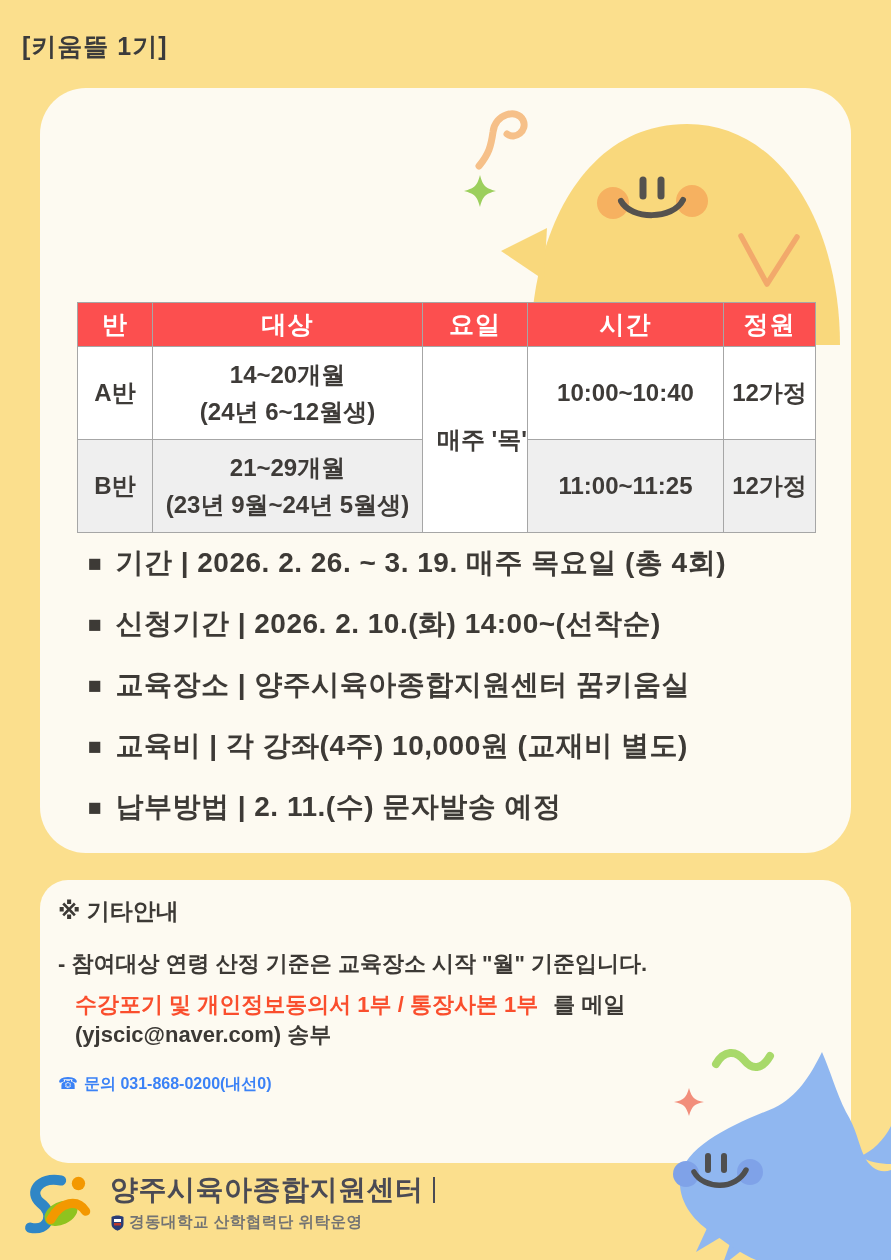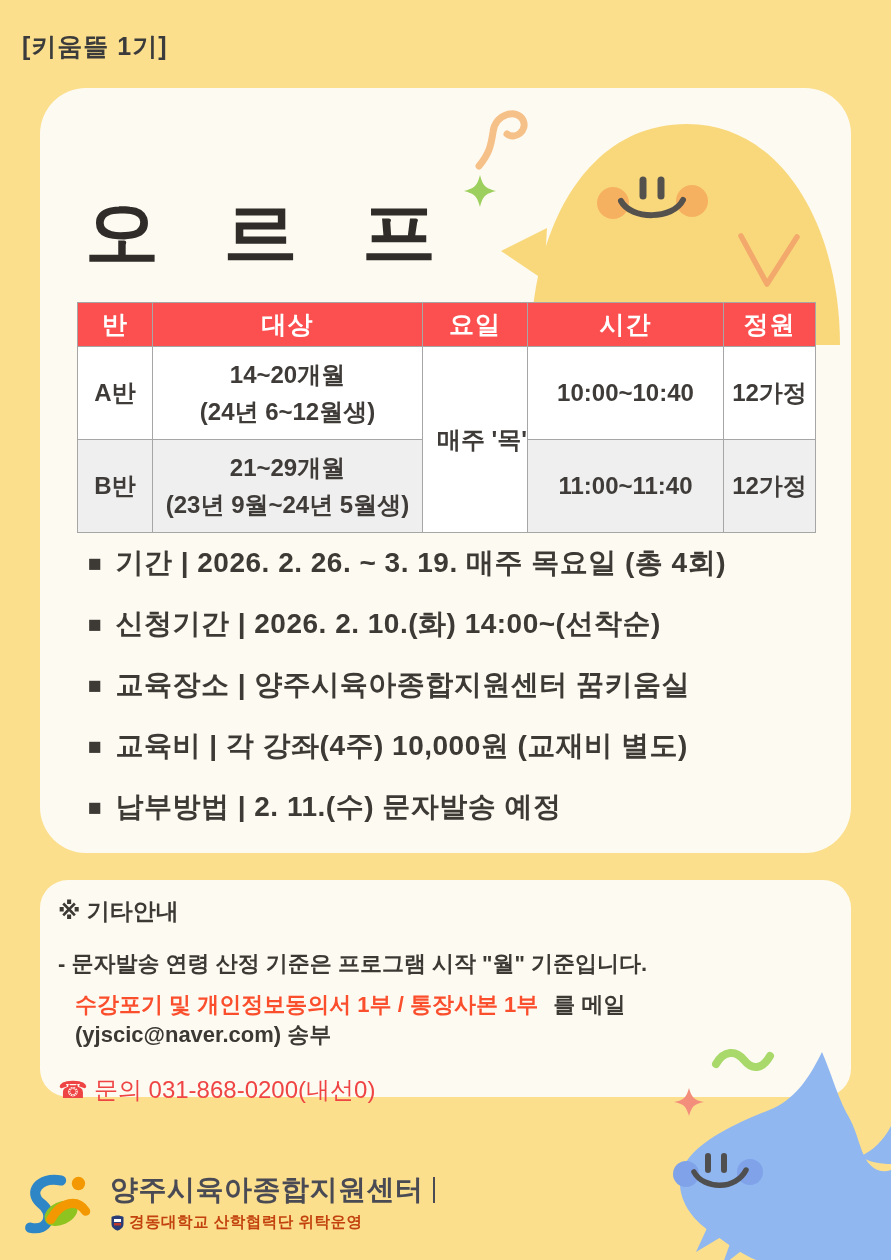--- a/index.html
+++ b/index.html
@@ -10,21 +10,21 @@
     color:#3c3935;
   }
   .badge{
     position:absolute;left:22px;top:30px;
     font-size:25px;font-weight:800;color:#3b3b3b;letter-spacing:1px;
   }
   .card{
     position:absolute;left:40px;width:811px;background:#fdfaf1;
   }
   .card1{top:88px;height:765px;border-radius:46px;overflow:hidden;}
-  .card2{top:880px;height:217px;border-radius:28px;}
+  .card2{top:880px;height:283px;border-radius:28px;}
   .decor-top{position:absolute;top:0;right:0;width:420px;height:257px;z-index:1;}
   .title{
     position:absolute;left:45px;top:96px;margin:0;z-index:2;
     font-size:74px;font-weight:900;color:#2f2c29;letter-spacing:22px;
   }
   table.schedule{
     position:absolute;left:37px;top:214px;z-index:2;
     border-collapse:collapse;table-layout:fixed;width:738px;
     text-align:center;
   }
@@ -51,35 +51,35 @@
     font-size:28px;font-weight:700;color:#3d3a36;
     line-height:34px;margin-bottom:27px;letter-spacing:0.5px;
   }
   ul.bullets li .sq{font-size:23px;margin-right:13px;color:#3d3a36;}
   .card2 .inner{padding:16px 20px 0 18px;}
   .c2-title{font-size:23px;font-weight:700;color:#3c3935;margin-bottom:22px;}
   .c2-line{font-size:22px;font-weight:600;color:#3c3935;line-height:30px;margin-bottom:11px;}
   .c2-line.tight{margin-bottom:5px;}
   .c2-line.indent{margin-left:17px;margin-bottom:24px;}
   .c2-line .red{color:#fa4e2d;font-weight:700;margin-right:15px;}
-  .c2-phone{font-size:24px;font-weight:400;color:#ef4444;}
+  .c2-phone{font-size:16px;font-weight:700;color:#3b82f6;}
   .c2-phone .ph{margin-right:6px;}
   .blue-char{position:absolute;left:650px;top:1040px;width:241px;height:220px;z-index:5;}
   .footer-logo{
     position:absolute;left:20px;top:1166px;display:flex;align-items:center;z-index:4;
   }
   .logo-mark{width:80px;height:72px;margin-right:10px;}
   .logo-name{
     font-size:28px;font-weight:800;color:#4a4a54;letter-spacing:0.5px;
     display:flex;align-items:center;
   }
   .logo-bar{display:inline-block;width:2px;height:26px;background:#4a4a54;margin-left:9px;}
   .logo-sub{
     display:flex;align-items:center;margin-top:3px;
-    font-size:15.5px;font-weight:700;color:#c2410c;letter-spacing:0.5px;
+    font-size:15.5px;font-weight:700;color:#737373;letter-spacing:0.5px;
   }
   .logo-sub svg{width:15px;height:17px;margin-right:4px;}
 </style>
 </head>
 <body>
 
 <div class="badge">[키움뜰 1기]</div>
 
 <section class="card card1">
 
@@ -89,21 +89,20 @@
     <path d="M100,257 C100,150 150,36 256,36 C352,36 409,140 409,257 Z" fill="#f9d87c"></path>
     <path d="M70,163 L116,140 L113,192 Z" fill="#f9d87c"></path>
     <path d="M310,148 L336,196 L366,149" fill="none" stroke="#f2a96b" stroke-width="5.5" stroke-linecap="round" stroke-linejoin="round"></path>
     <circle cx="182" cy="115" r="16" fill="#f6b160"></circle>
     <circle cx="261" cy="113" r="16" fill="#f6b160"></circle>
     <path d="M212,92 L212,108" stroke="#55524e" stroke-width="7" stroke-linecap="round"></path>
     <path d="M230,92 L230,108" stroke="#55524e" stroke-width="7" stroke-linecap="round"></path>
     <path d="M190,113 C200,132 242,132 252,112" fill="none" stroke="#55524e" stroke-width="6" stroke-linecap="round"></path>
   </svg>
 
-  <h1 class="title">오 르 프</h1>
 
   <table class="schedule">
     <colgroup>
       <col style="width:75px">
         <col style="width:270px">
         <col style="width:105px">
       <col style="width:196px">
         <col style="width:92px">
     </colgroup>
     <thead>
@@ -121,21 +120,21 @@
         <td class="target">14~20개월
 (24년 6~12월생)</td>
         <td class="day" rowspan="2">매주 '목'</td>
         <td>10:00~10:40</td>
         <td>12가정</td>
       </tr>
       <tr class="rowB">
         <td>B반</td>
         <td class="target">21~29개월
 (23년 9월~24년 5월생)</td>
-        <td>11:00~11:40</td>
+        <td>11:00~11:25</td>
         <td>12가정</td>
       </tr>
     </tbody>
   </table>
 
   <ul class="bullets">
     <li>
       <span class="sq">■</span>
       <span>기간 | 2026. 2. 26. ~ 3. 19. 매주 목요일 (총 4회)</span>
     </li>
@@ -154,21 +153,21 @@
     <li>
       <span class="sq">■</span>
       <span>납부방법 | 2. 11.(수) 문자발송 예정</span>
     </li>
   </ul>
 </section>
 
 <section class="card card2">
   <div class="inner">
     <div class="c2-title">※ 기타안내</div>
-    <div class="c2-line">- 문자발송 연령 산정 기준은 프로그램 시작 "월" 기준입니다.</div>
+    <div class="c2-line">- 참여대상 연령 산정 기준은 교육장소 시작 "월" 기준입니다.</div>
     <div class="c2-line indent">
       <span class="red">수강포기 및 개인정보동의서 1부 / 통장사본 1부</span><span>를 메일(yjscic@naver.com) 송부</span>
     </div>
     <div class="c2-phone">
       <span class="ph">☎</span><span>문의 031-868-0200(내선0)</span>
     </div>
   </div>
 </section>
 
 <svg class="blue-char" viewBox="0 0 241 220">

